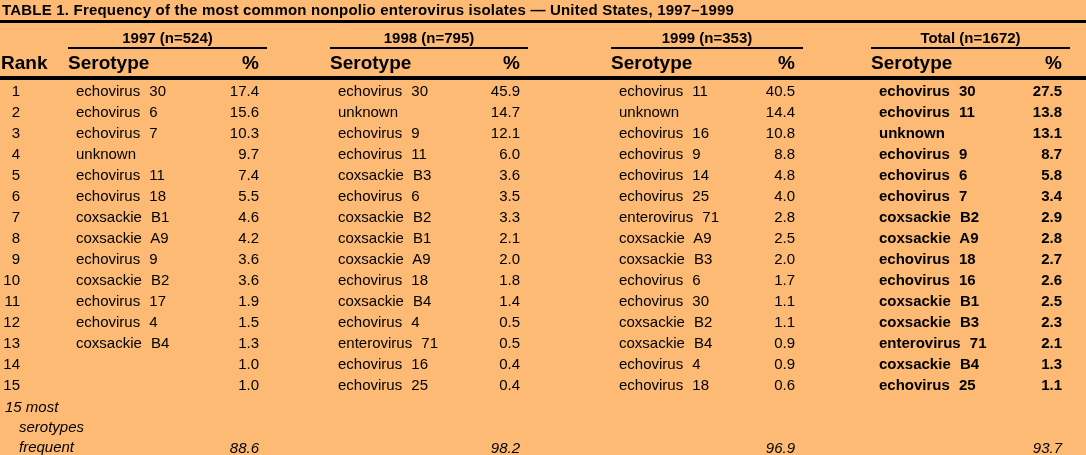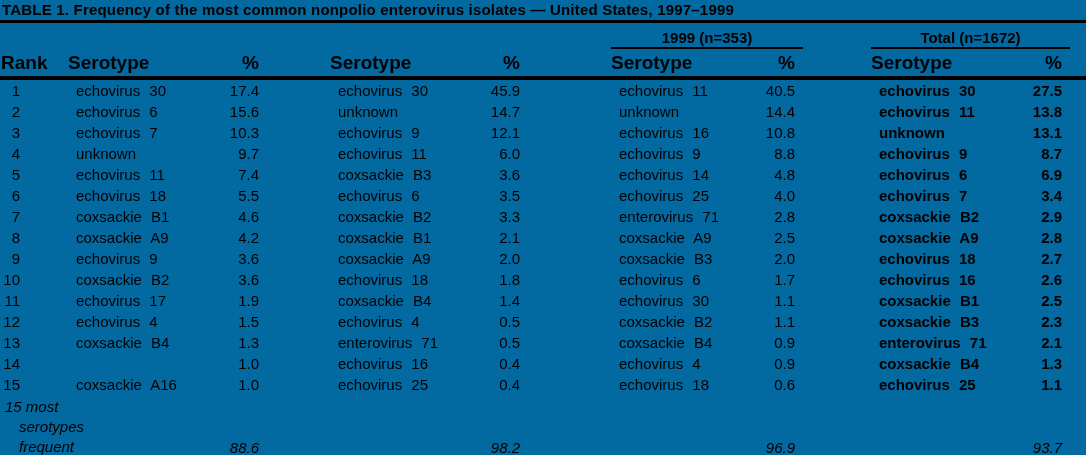--- a/index.html
+++ b/index.html
@@ -1,17 +1,17 @@
 <!DOCTYPE html>
 <html><head>
 <meta charset="utf-8">
 <style>
   html,body{margin:0;padding:0;background:#fff;}
   .page{
-    width:1086px;height:455px;background:#0369a1;color:#000;overflow:hidden;
+    width:1086px;height:455px;background:#fdba74;color:#000;overflow:hidden;
     font-family:"Liberation Sans","DejaVu Sans",sans-serif;position:relative;
   }
   .title{
     font-weight:bold;font-size:15px;line-height:20px;height:20px;
     padding-left:2px;white-space:nowrap;letter-spacing:0.2px;
   }
   .rule{background:#000;width:1086px;}
   .rule-title{height:3px;}
   .rule-header{height:4px;}
   .rule-bottom{height:4px;}
@@ -47,20 +47,22 @@
 </style>
 </head>
 <body>
 
 <div class="page">
 
   <div class="title">TABLE 1. Frequency of the most common nonpolio enterovirus isolates — United States, 1997–1999</div>
   <div class="rule rule-title"></div>
 
   <div class="grid">
+    <div class="group-label col-g1">1997 (n=524)</div>
+    <div class="group-label col-g2">1998 (n=795)</div>
     <div class="group-label col-g3">1999 (n=353)</div>
     <div class="group-label col-g4">Total (n=1672)</div>
   </div>
 
   <div class="grid">
     <div class="subhead rank col-rank">Rank</div>
     <div class="subhead sero col-s1">Serotype</div>
     <div class="subhead pct col-p1">%</div>
     <div class="subhead sero col-s2">Serotype</div>
     <div class="subhead pct col-p2">%</div>
@@ -119,21 +121,21 @@
       </div>
     <div class="grid tr">
         <span class="c rank">5</span>
         <span class="c s col-s1">echovirus 11</span>
         <span class="c p col-p1">7.4</span>
         <span class="c s col-s2">coxsackie B3</span>
         <span class="c p col-p2">3.6</span>
         <span class="c s col-s3">echovirus 14</span>
         <span class="c p col-p3">4.8</span>
         <span class="c s col-s4 totalcol">echovirus 6</span>
-        <span class="c p col-p4 totalcol">6.9</span>
+        <span class="c p col-p4 totalcol">5.8</span>
       </div>
     <div class="grid tr">
         <span class="c rank">6</span>
         <span class="c s col-s1">echovirus 18</span>
         <span class="c p col-p1">5.5</span>
         <span class="c s col-s2">echovirus 6</span>
         <span class="c p col-p2">3.5</span>
         <span class="c s col-s3">echovirus 25</span>
         <span class="c p col-p3">4.0</span>
         <span class="c s col-s4 totalcol">echovirus 7</span>
@@ -221,21 +223,20 @@
         <span class="c p col-p1">1.0</span>
         <span class="c s col-s2">echovirus 16</span>
         <span class="c p col-p2">0.4</span>
         <span class="c s col-s3">echovirus 4</span>
         <span class="c p col-p3">0.9</span>
         <span class="c s col-s4 totalcol">coxsackie B4</span>
         <span class="c p col-p4 totalcol">1.3</span>
       </div>
     <div class="grid tr">
         <span class="c rank">15</span>
-        <span class="c s col-s1">coxsackie A16</span>
         <span class="c p col-p1">1.0</span>
         <span class="c s col-s2">echovirus 25</span>
         <span class="c p col-p2">0.4</span>
         <span class="c s col-s3">echovirus 18</span>
         <span class="c p col-p3">0.6</span>
         <span class="c s col-s4 totalcol">echovirus 25</span>
         <span class="c p col-p4 totalcol">1.1</span>
       </div>
   </div>
 

